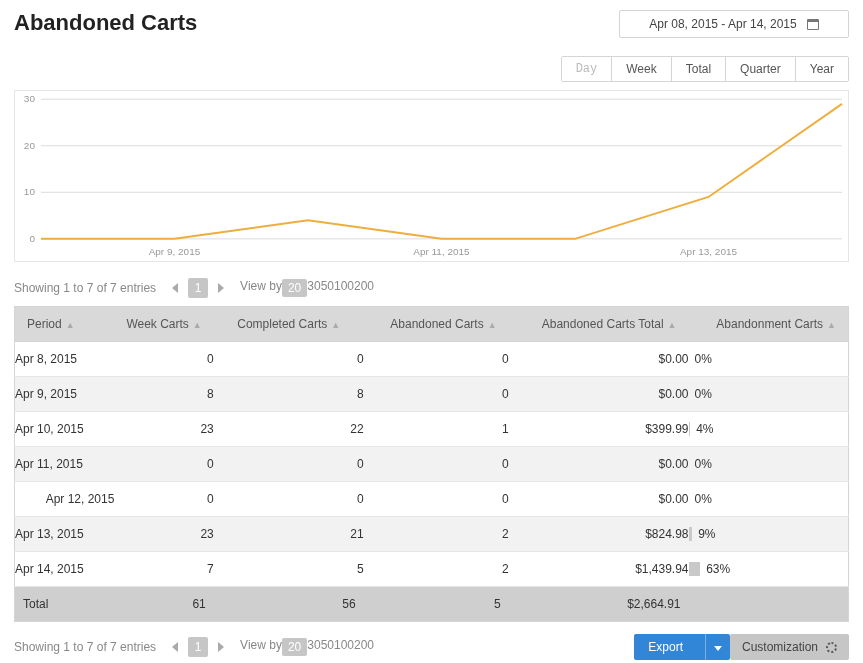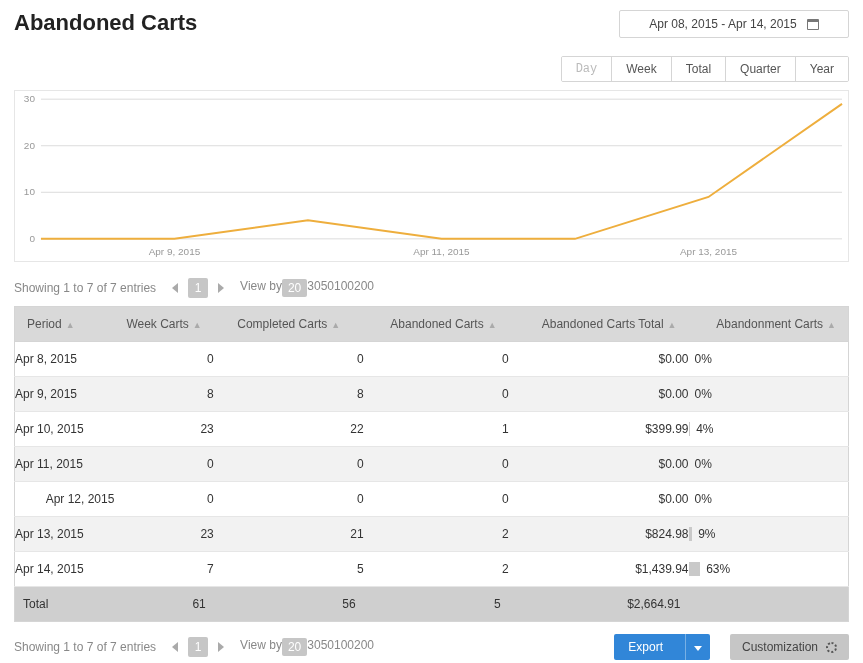--- a/index.html
+++ b/index.html
@@ -49,21 +49,21 @@
   table.data tfoot td{background:var(--bg-total);font-weight:normal;padding:10px 8px;}
   .col-period{text-align:left;width:100px;}
   .col-total{text-align:right;width:95px;}
   .col-comp{text-align:right;width:150px;}
   .col-aband{text-align:right;width:145px;}
   .col-abtot{text-align:right;width:180px;}
   .col-rate{text-align:left;width:160px;padding-left:20px;}
   .rate-cell{display:flex;align-items:center;gap:6px;}
   .rate-bar{height:14px;background:#c9c9c9;}
   
-  .bottom-buttons{display:flex;gap:20px;}
+  .bottom-buttons{display:flex;gap:0;}
   .btn{padding:6px 12px;border-radius:2px;cursor:pointer;display:flex;align-items:center;gap:8px;font-size:12px;}
   .btn-export{background:var(--blue);color:#fff;padding:0;}
   .btn-export .main{padding:6px 14px;}
   .btn-export .drop{padding:6px 8px;border-left:1px solid rgba(255,255,255,.35);}
   .btn-customize{background:#c6c6c6;color:#444;}
   
   .i-cal{display:inline-block;position:relative;width:12px;height:11px;border:1px solid #777;border-top-width:3px;border-radius:1px;}
   .i-gear{width:11px;height:11px;border:2px dotted #555;border-radius:50%;display:inline-block;}
   .i-caret-down{width:0;height:0;border-left:4px solid transparent;border-right:4px solid transparent;border-top:5px solid #fff;display:inline-block;}
   .i-chev-left,.i-chev-right{width:0;height:0;display:inline-block;}

